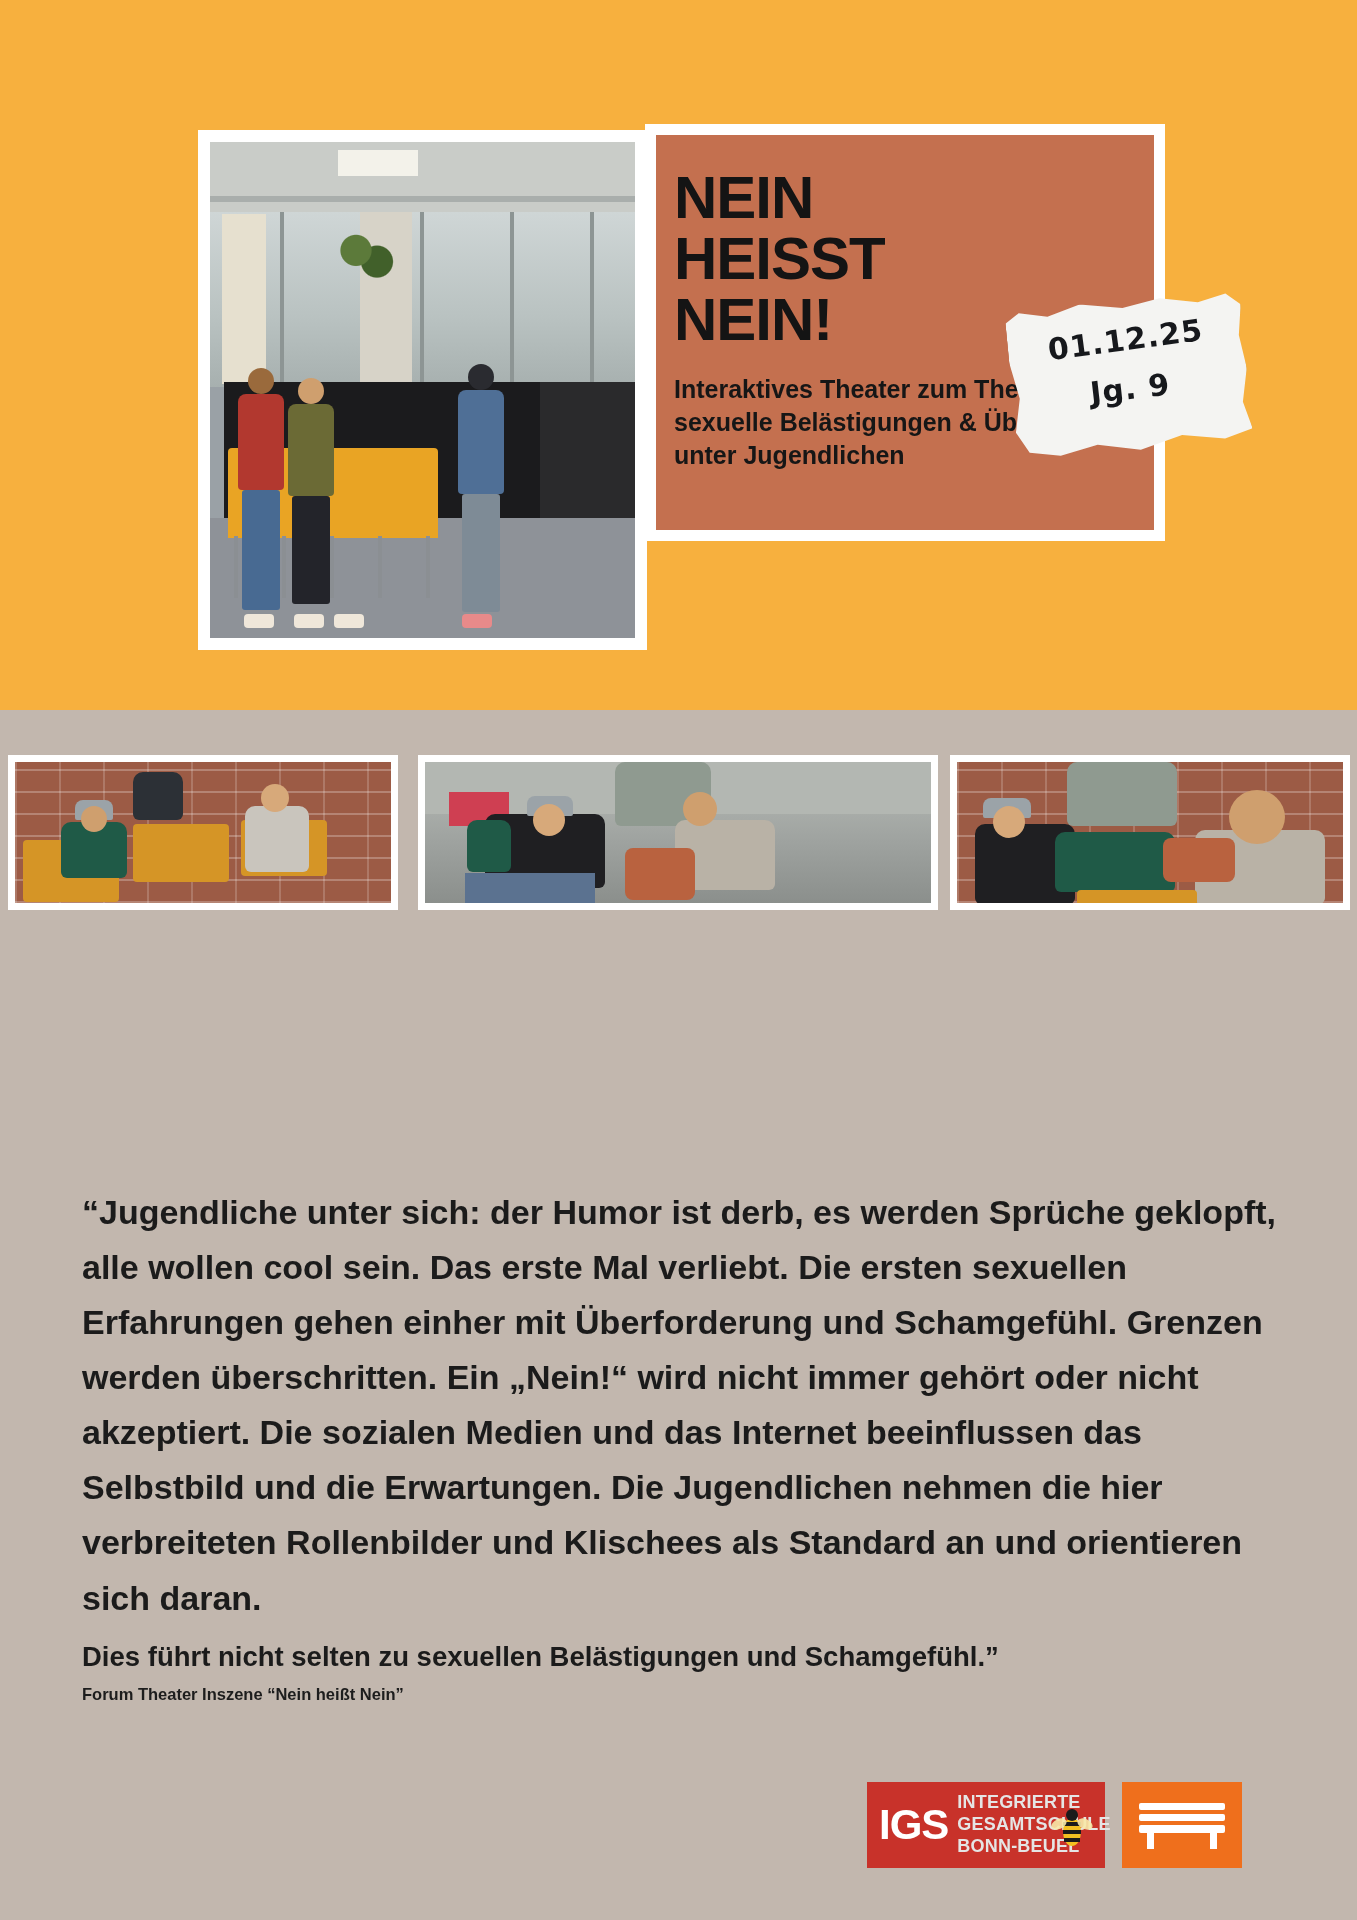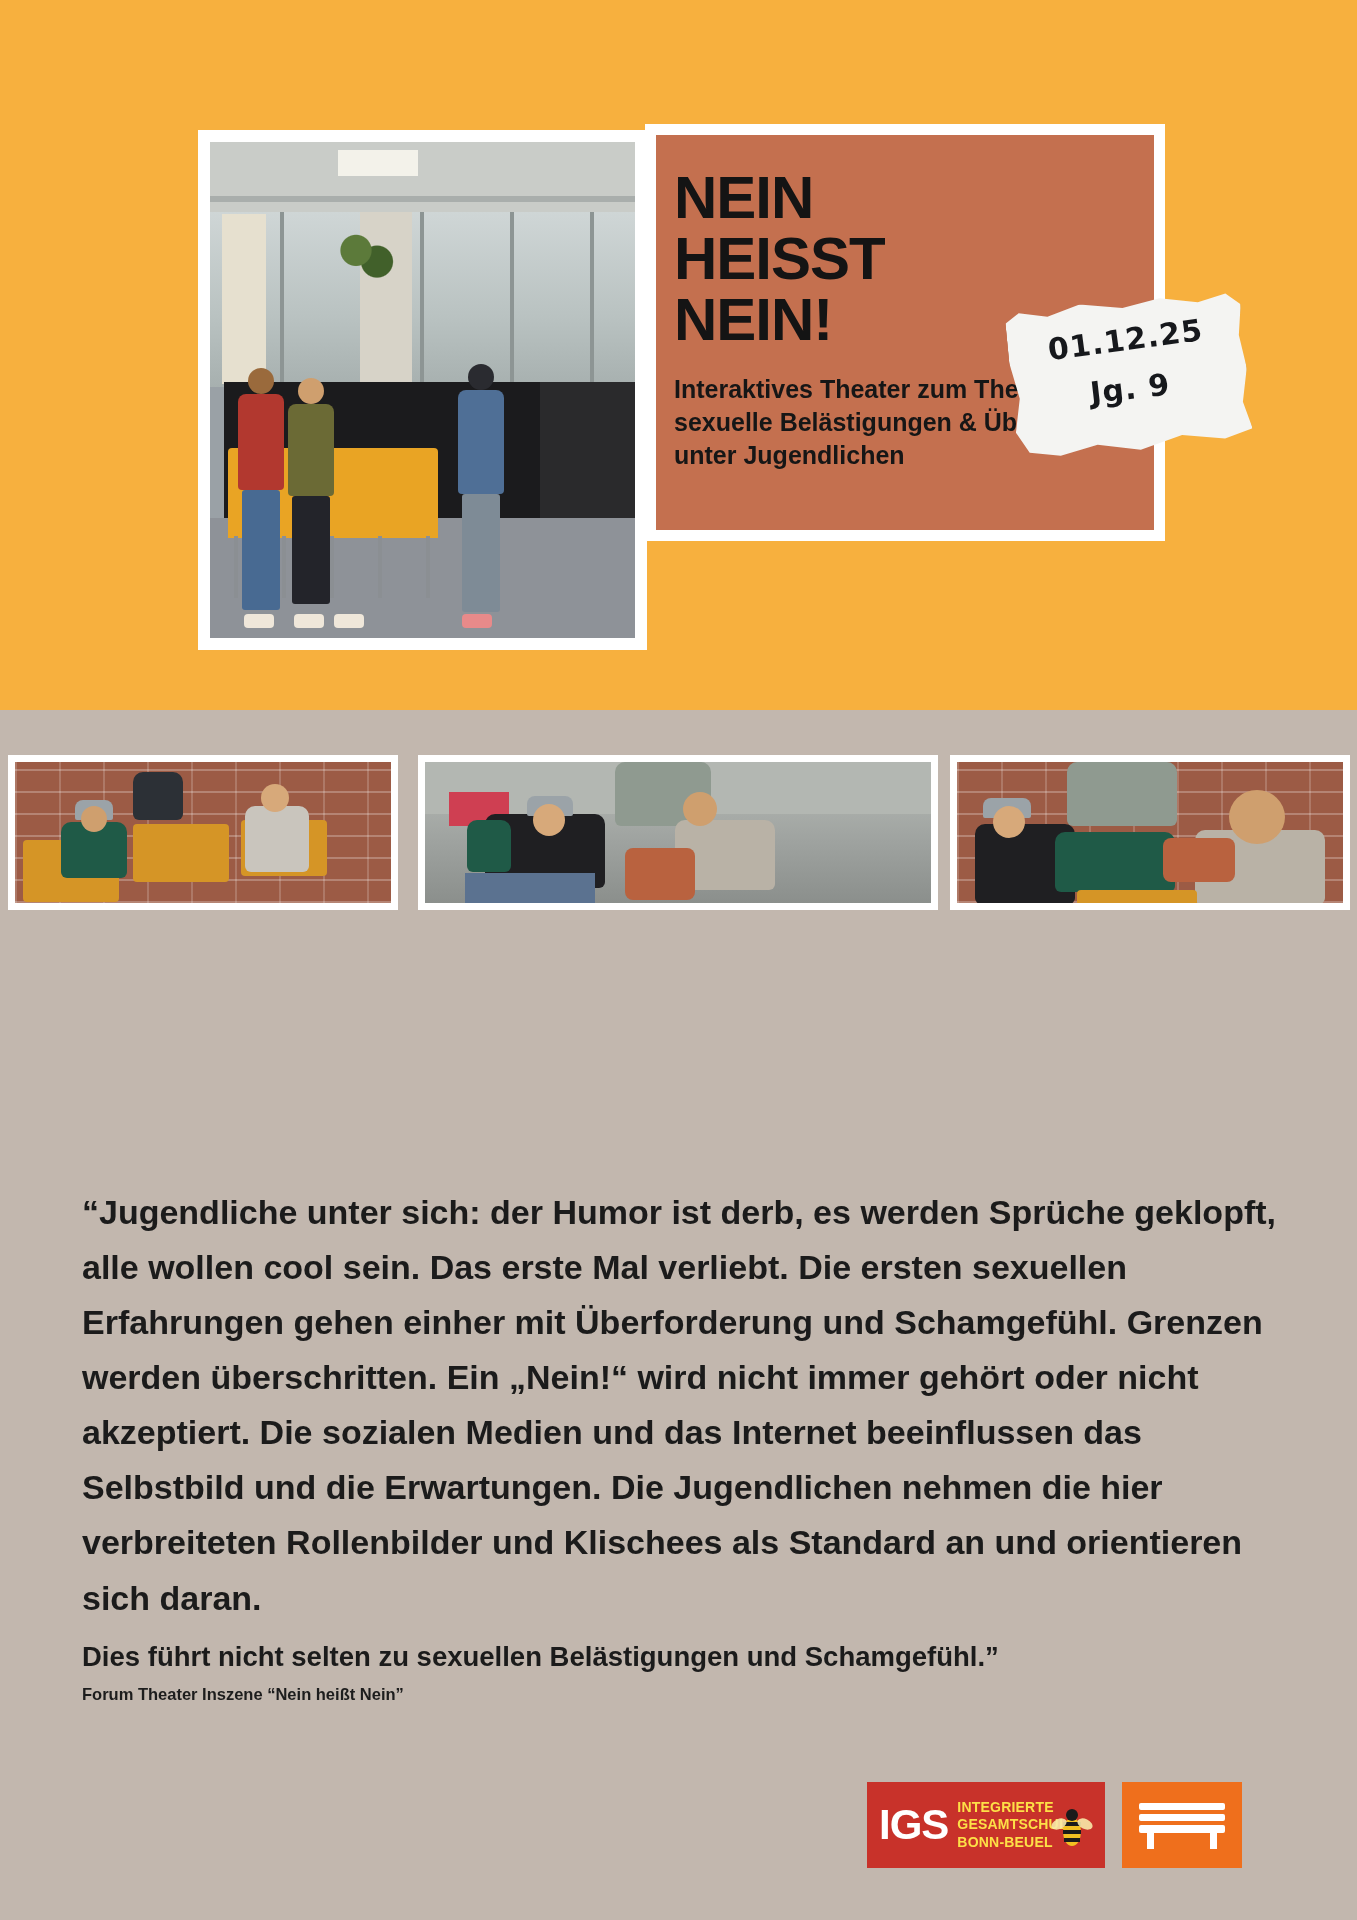--- a/index.html
+++ b/index.html
@@ -142,21 +142,21 @@
   .logos { position: absolute; left: 839px; top: 1782px; width: 420px; height: 92px; margin-left: 28px; }
   .igs-logo {
     position: absolute; left: 0; top: 0; width: 238px; height: 86px;
     background: #c8322a; display: flex; align-items: center; padding-left: 12px; gap: 9px;
   }
   .igs-mark {
     font-weight: 800; font-size: 42px; color: #ffffff; letter-spacing: -1px; line-height: 1;
   }
   .igs-text { display: flex; flex-direction: column; }
   .igs-text span {
-    font-weight: 800; font-size: 14px; color: #fde047; line-height: 1.22; letter-spacing: .2px;
+    font-weight: 800; font-size: 18px; color: #e5e5e5; line-height: 1.22; letter-spacing: .2px;
   }
   .bee {
     position: absolute; right: 12px; top: 20px; width: 42px; height: 46px;
   }
   .bench-logo {
     position: absolute; left: 255px; top: 0; width: 120px; height: 86px;
     background: #ef6f1c; display: flex; align-items: center; justify-content: center;
   }
   .bench {
     width: 86px; height: 48px; position: relative;

